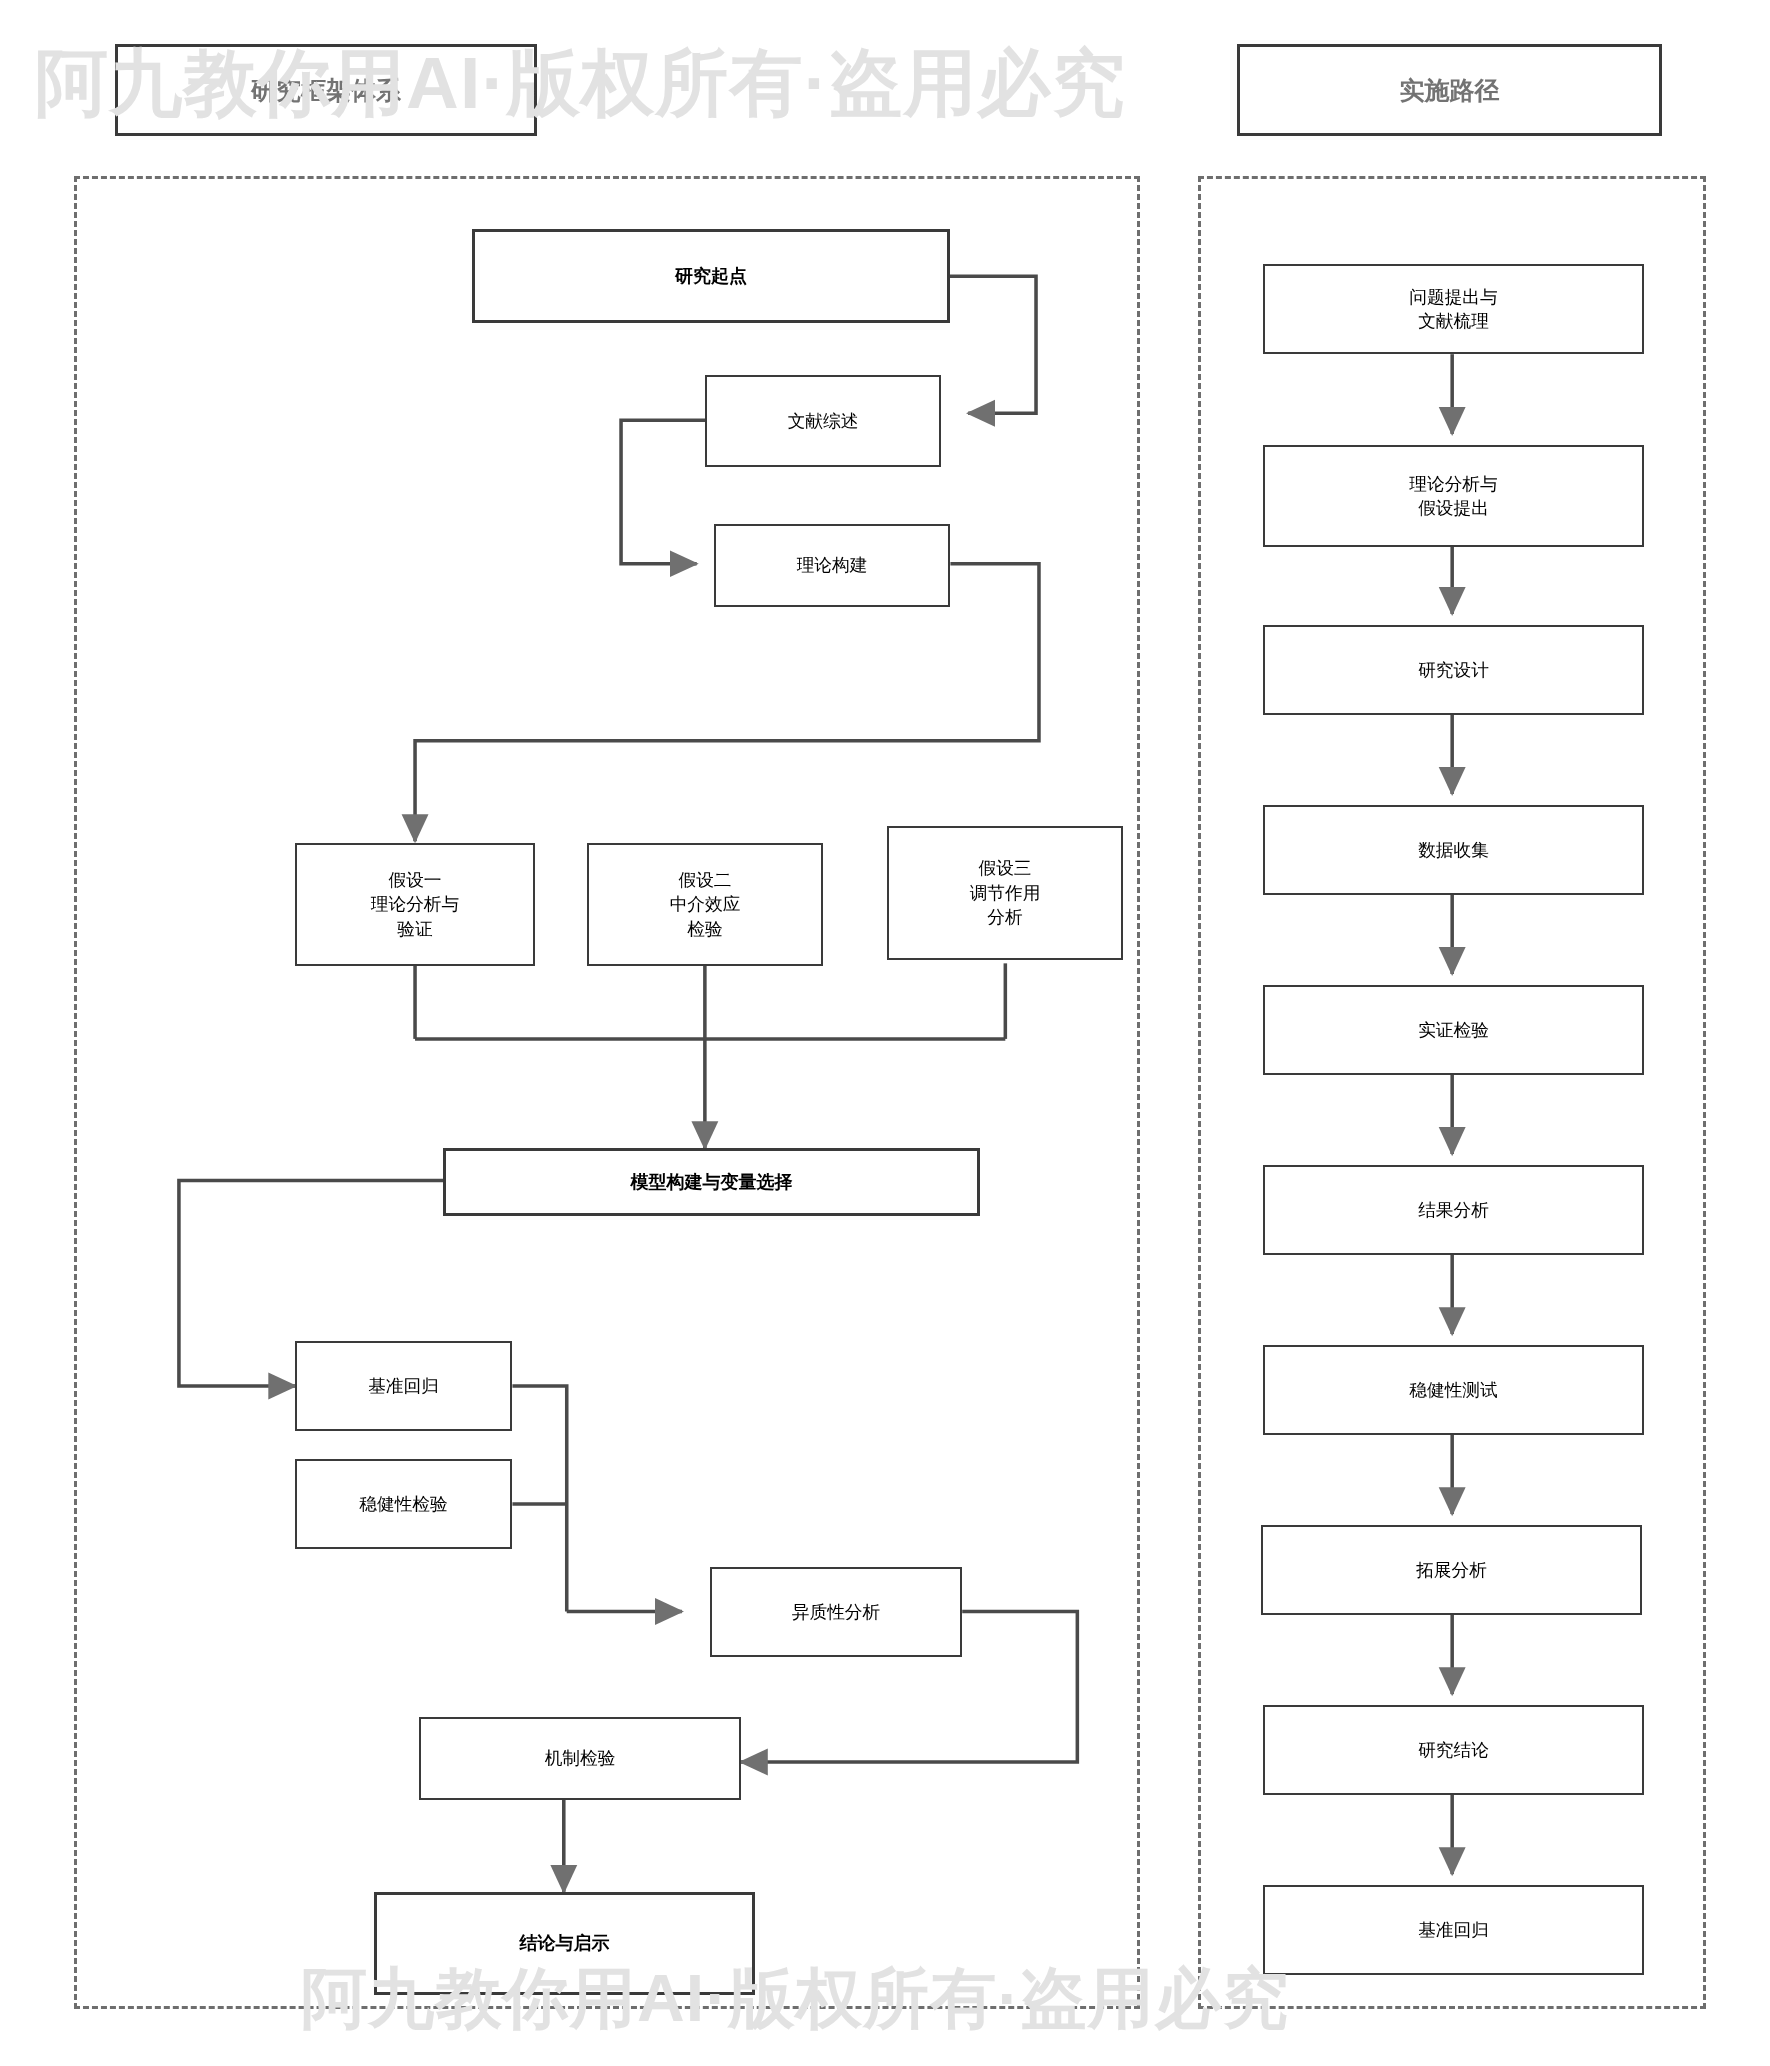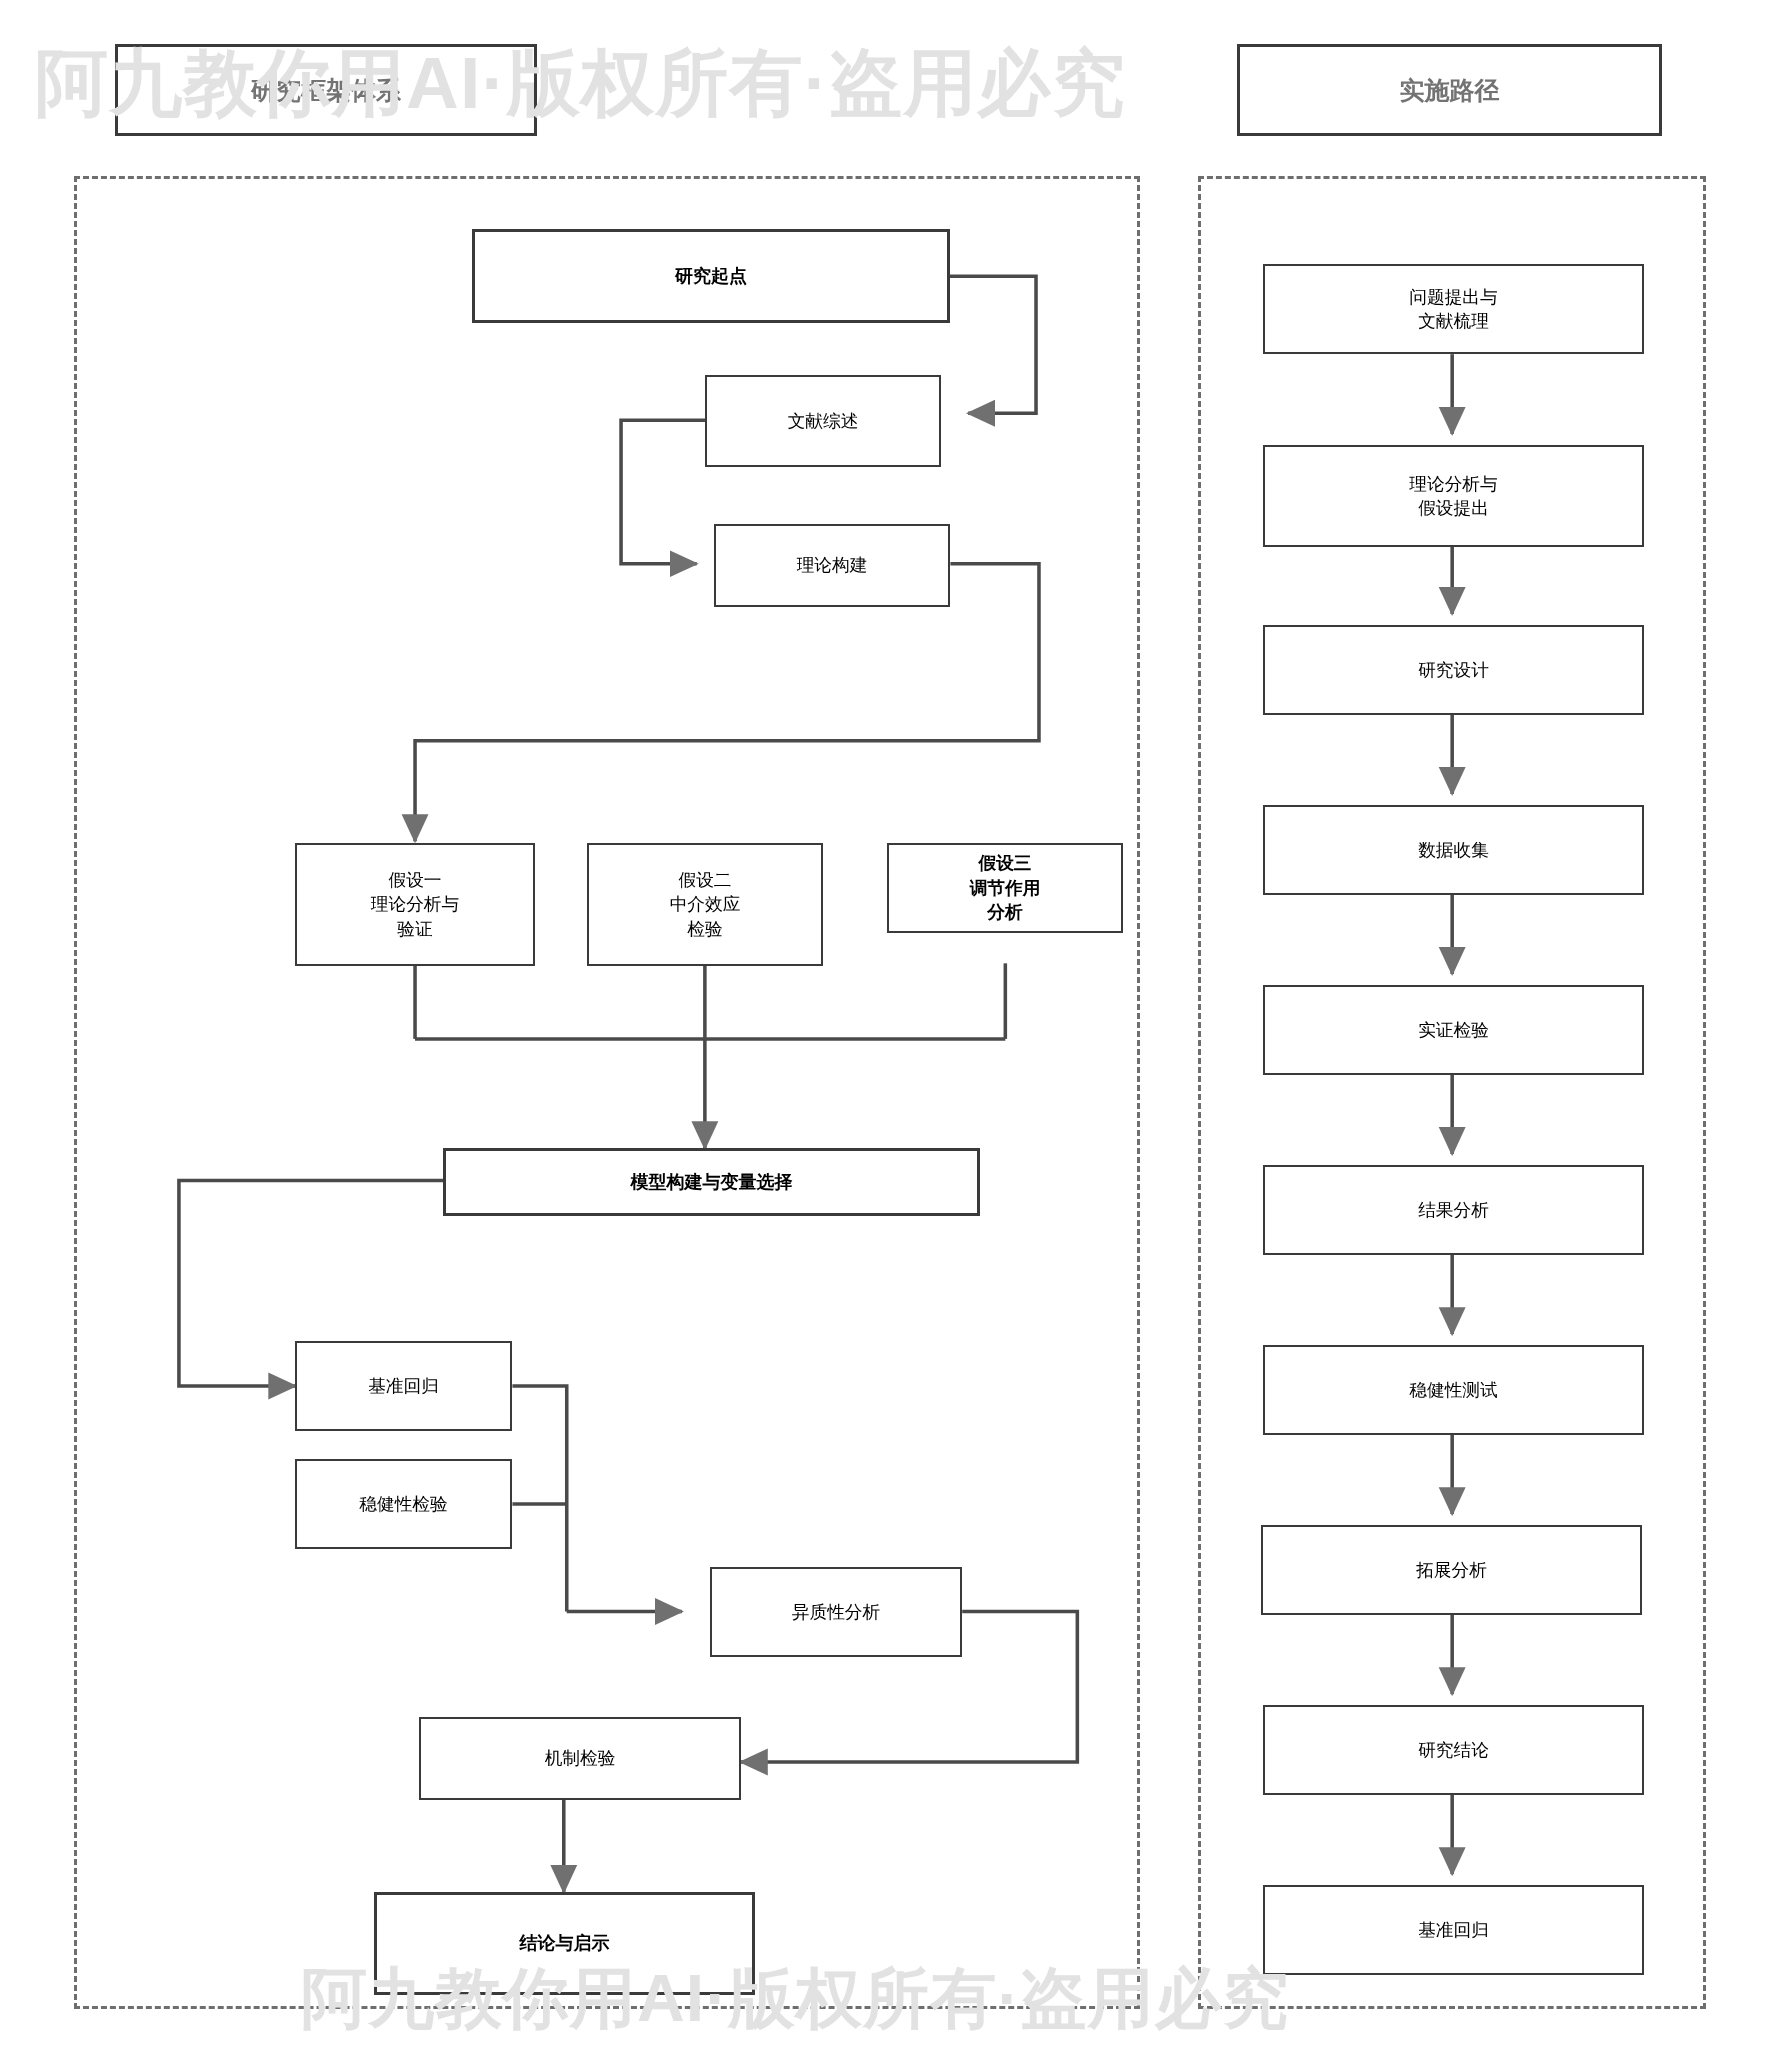--- a/index.html
+++ b/index.html
@@ -176,21 +176,21 @@
     <div class="line">理论分析与</div>
     <div class="line">验证</div>
   </div>
 
   <div class="node thin" style="left:587px; top:843px; width:236px; height:123px;">
     <div class="line">假设二</div>
     <div class="line">中介效应</div>
     <div class="line">检验</div>
   </div>
 
-  <div class="node thin" style="left:887px; top:843px; width:236px; height:90px;font-weight:bold;">
+  <div class="node thin" style="left:887px; top:826px; width:236px; height:134px;">
     <div class="line">假设三</div>
     <div class="line">调节作用</div>
     <div class="line">分析</div>
   </div>
 
   <div class="node bold" style="left:443px; top:1148px; width:537px; height:68px;">
     <div class="line">模型构建与变量选择</div>
   </div>
 
   <div class="node thin" style="left:295px; top:1341px; width:217px; height:90px;">

